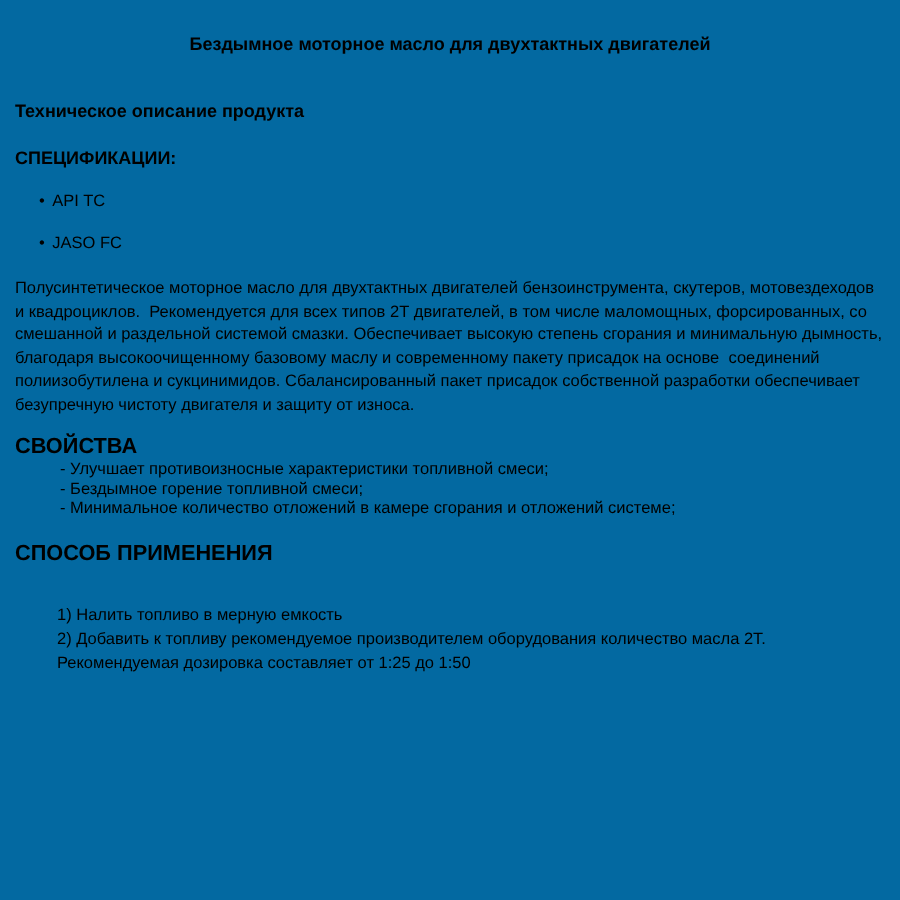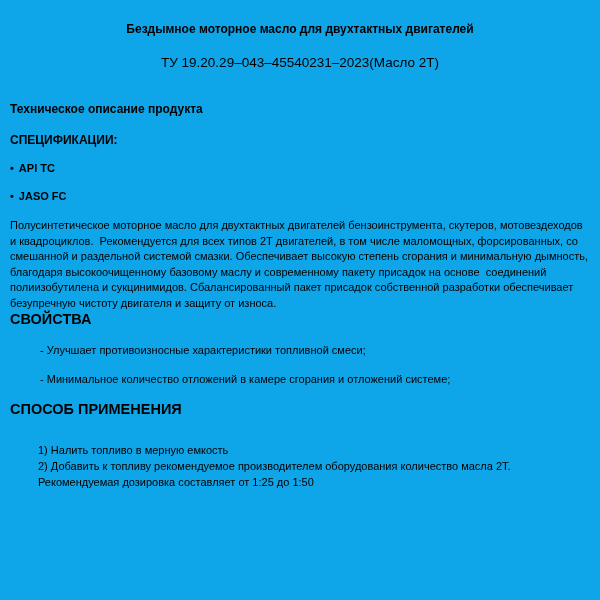--- a/index.html
+++ b/index.html
@@ -6,21 +6,21 @@
     margin: 0;
     padding: 0;
     background: #ffffff;
     font-family: "Liberation Sans", sans-serif;
     color: #000000;
   }
   .page {
     position: relative;
     width: 600px;
     height: 600px;
-    background: #0ea5e9;
+    background: #0369a1;
     overflow: hidden;
     box-sizing: border-box;
     padding: 22px 10px 0 10px;
   }
   .doc-title {
     text-align: center;
     font-weight: bold;
     font-size: 12px;
     line-height: 14px;
     margin: 0 0 0 0;
@@ -38,24 +38,23 @@
     line-height: 14px;
     margin-top: 31px;
   }
   .spec-heading {
     font-weight: bold;
     font-size: 12px;
     line-height: 14px;
     margin-top: 17px;
   }
   .spec-list {
-    margin: 0;
+    margin: 16px;
     padding: 0;
     list-style: none;
-    font-weight: bold;
   }
   .spec-item {
     font-size: 11px;
     line-height: 13px;
     margin-top: 15px;
   }
   .spec-item .bullet {
     display: inline-block;
     margin-right: 5px;
   }
@@ -63,68 +62,67 @@
     font-size: 11px;
     line-height: 15.5px;
     margin-top: 15px;
     white-space: pre-wrap;
   }
   .section-heading {
     font-weight: bold;
     font-size: 14.5px;
     line-height: 17px;
   }
-  .props-heading { margin-top: 0; }
+  .props-heading { margin-top: 12px; }
   .props-list {
     margin: 0;
     padding: 0 0 0 30px;
     list-style: none;
   }
   .props-item {
     font-size: 11px;
     line-height: 13px;
-    margin-top: 16px;
   }
   .usage-heading { margin-top: 15px; }
   .usage-lines {
     margin-top: 24px;
     padding-left: 28px;
     font-size: 11px;
     line-height: 16px;
   }
   .usage-line { margin: 0; }
 </style>
 </head>
 <body>
 
 <div class="page">
 
   <div class="doc-title">Бездымное моторное масло для двухтактных двигателей</div>
 
-  <div class="doc-tu">ТУ 19.20.29–043–45540231–2023(Масло 2Т)</div>
 
   <div class="doc-subtitle">Техническое описание продукта</div>
 
   <div class="spec-heading">СПЕЦИФИКАЦИИ:</div>
 
   <ul class="spec-list">
     <li class="spec-item">
       <span class="bullet">•</span><span>API TC</span>
     </li>
     <li class="spec-item">
       <span class="bullet">•</span><span>JASO FC</span>
     </li>
   </ul>
 
   <div class="description">Полусинтетическое моторное масло для двухтактных двигателей бензоинструмента, скутеров, мотовездеходов и квадроциклов.  Рекомендуется для всех типов 2Т двигателей, в том числе маломощных, форсированных, со смешанной и раздельной системой смазки. Обеспечивает высокую степень сгорания и минимальную дымность, благодаря высокоочищенному базовому маслу и современному пакету присадок на основе  соединений полиизобутилена и сукцинимидов. Сбалансированный пакет присадок собственной разработки обеспечивает безупречную чистоту двигателя и защиту от износа.</div>
 
   <div class="section-heading props-heading">СВОЙСТВА</div>
 
   <ul class="props-list">
     <li class="props-item">- Улучшает противоизносные характеристики топливной смеси;</li>
+    <li class="props-item">- Бездымное горение топливной смеси;</li>
     <li class="props-item">- Минимальное количество отложений в камере сгорания и отложений системе;</li>
   </ul>
 
   <div class="section-heading usage-heading">СПОСОБ ПРИМЕНЕНИЯ</div>
 
   <div class="usage-lines">
     <p class="usage-line">1) Налить топливо в мерную емкость</p>
     <p class="usage-line">2) Добавить к топливу рекомендуемое производителем оборудования количество масла 2Т.</p>
     <p class="usage-line">Рекомендуемая дозировка составляет от 1:25 до 1:50</p>
   </div>

